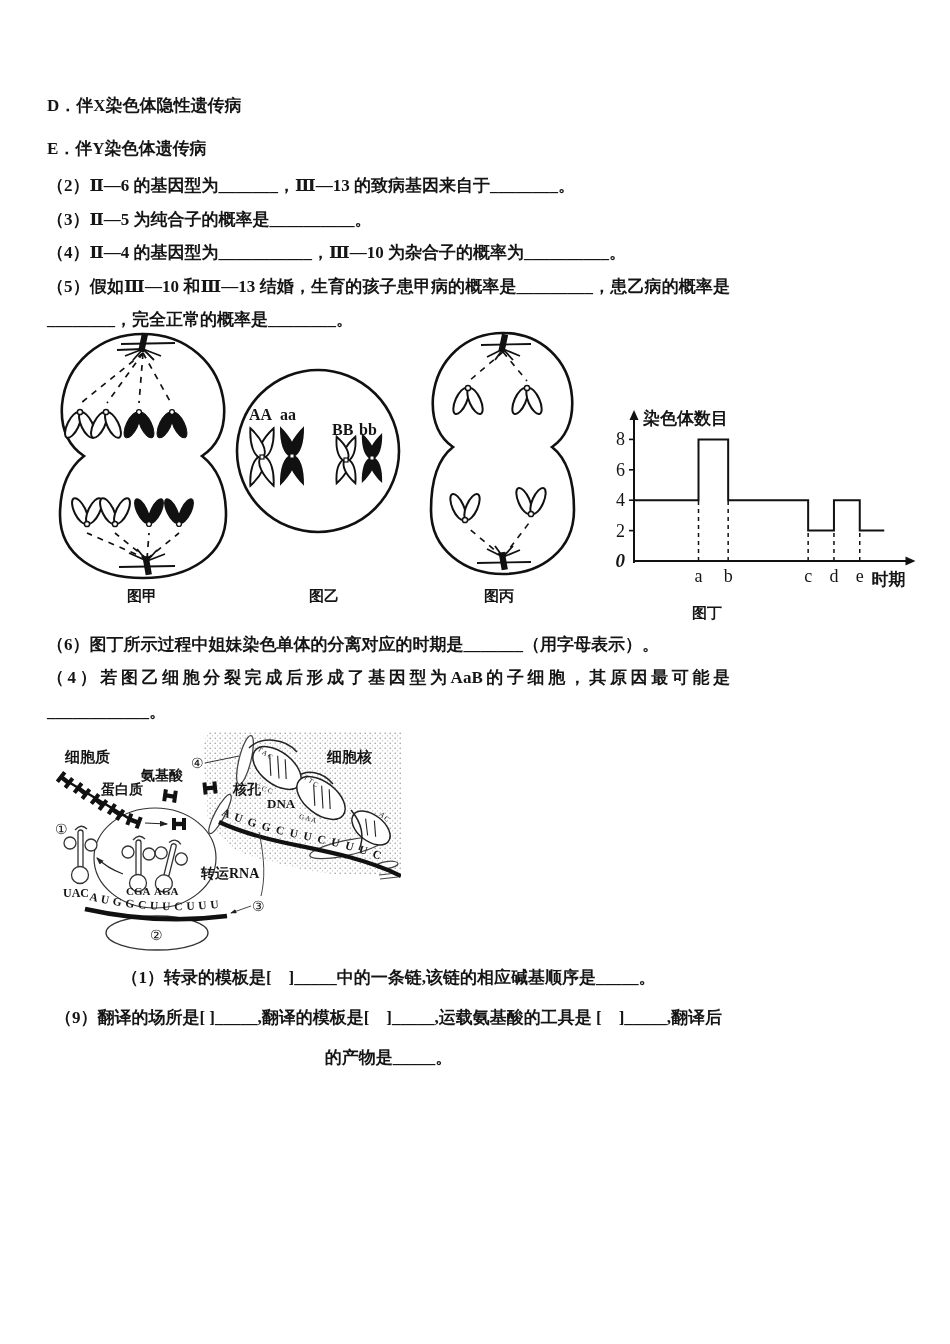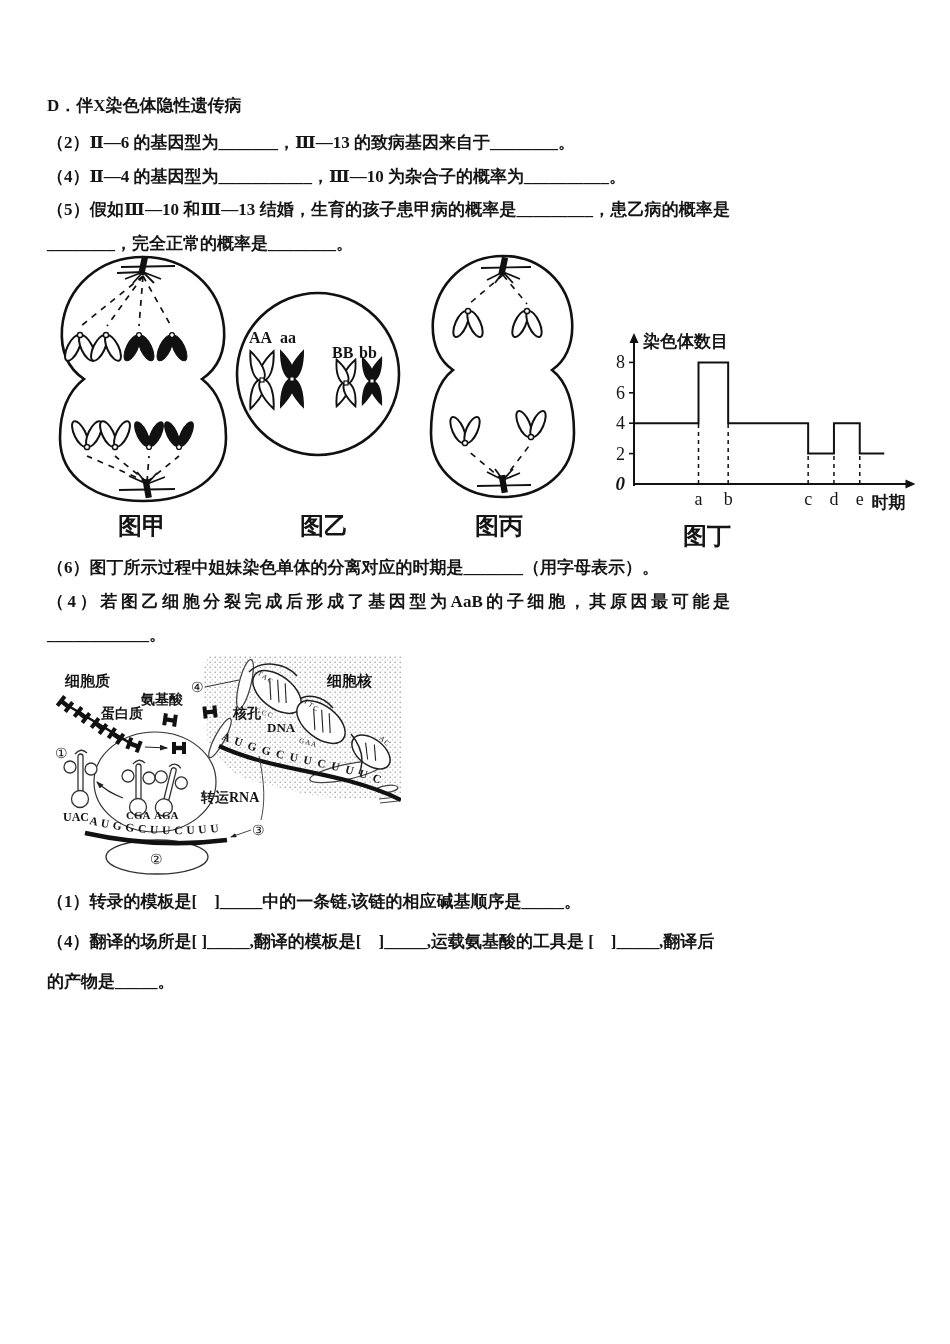--- a/index.html
+++ b/index.html
@@ -15,39 +15,41 @@
   p{margin:0;}
   .opt{font-size:17px;font-weight:bold;line-height:22px;}
   .opt + .opt{margin-top:21px;}
   .q{font-size:17px;font-weight:600;line-height:33.5px;text-align:justify;}
   .q.first{margin-top:9px;}
   .stem{font-size:17px;font-weight:600;line-height:39.5px;text-align:justify;margin-top:2px;}
   .figrow{position:relative;height:292px;margin-top:-8px;}
   .figrow svg{position:absolute;}
   .figcap{
     position:absolute;transform:translateX(-50%);
-    font-size:24px;font-weight:bold;white-space:nowrap;
+    font-size:15px;font-weight:bold;white-space:nowrap;
   }
   .parts{margin-top:7px;}
   .parts p{font-size:17px;font-weight:600;line-height:33.5px;text-align:justify;}
   .stem11{font-size:17px;font-weight:600;line-height:40px;margin-top:2px;}
   .q11fig{position:relative;height:232px;}
   .q11fig svg{position:absolute;left:2px;top:4px;}
   .parts11{margin-top:-2px;}
-  .parts11 p{font-size:17px;font-weight:600;line-height:40px;}
+  .parts11 p{font-size:17px;font-weight:600;line-height:40px;text-align:center;}
   svg text{font-family:"Liberation Serif","DejaVu Serif",serif;fill:#151515;}
 </style>
 </head>
 <body>
 
 <div class="doc">
 
   <p class="opt">D．伴X染色体隐性遗传病</p>
+  <p class="opt">E．伴Y染色体遗传病</p>
 
   <p class="q first">（2）Ⅱ—6 的基因型为_______，Ⅲ—13 的致病基因来自于________。</p>
+  <p class="q">（3）Ⅱ—5 为纯合子的概率是__________。</p>
   <p class="q">（4）Ⅱ—4 的基因型为___________，Ⅲ—10 为杂合子的概率为__________。</p>
   <p class="q">（5）假如Ⅲ—10 和Ⅲ—13 结婚，生育的孩子患甲病的概率是_________，患乙病的概率是________，完全正常的概率是________。</p>
 
 
   <div class="figrow">
 
     <svg style="left:0;top:0" width="192" height="254" viewBox="0 0 192 254">
       <path d="M96,5 C139,5 173,34 177,76 C179,104 167,119 155,127 C169,138 179,156 179,186 C179,226 143,249 96,249 C49,249 13,226 13,186 C13,156 23,138 37,127 C25,119 13,104 15,76 C19,34 53,5 96,5 Z" fill="none" stroke="#111" stroke-width="2.6"></path>
 
       <g stroke="#111" stroke-width="1.8">
@@ -235,21 +237,21 @@
         <text x="229.95000000000002" y="181" text-anchor="middle" font-size="18">d</text>
         <line x1="255.75" y1="160" x2="255.75" y2="129.6" stroke="#111" stroke-width="1.5" stroke-dasharray="4,4"></line>
         <text x="255.75" y="181" text-anchor="middle" font-size="18">e</text>
         <text x="39" y="23.120000000000005" font-size="17" font-weight="bold">染色体数目</text>
         <text x="267.48" y="184" font-size="17" font-weight="bold">时期</text>
       </svg>
 
     <div class="figcap" style="left:95px;top:258px">图甲</div>
     <div class="figcap" style="left:277px;top:258px">图乙</div>
     <div class="figcap" style="left:452px;top:258px">图丙</div>
-    <div class="figcap" style="left:660px;top:268px">图丁</div>
+    <div class="figcap" style="left:660px;top:275px">图丁</div>
   </div>
 
   <div class="parts">
     <p>（6）图丁所示过程中姐妹染色单体的分离对应的时期是_______（用字母表示）。</p>
     <p>（4）若图乙细胞分裂完成后形成了基因型为AaB的子细胞，其原因最可能是____________。</p>
   </div>
 
 
   <div class="q11fig">
     <svg width="352" height="226" viewBox="0 0 352 226">
@@ -380,16 +382,16 @@
       <use href="#aa-dumb" transform="translate(161,56) rotate(-6)"></use>
       <text x="52" y="62" font-size="14" font-weight="bold">蛋白质</text>
       <text x="92" y="48" font-size="14" font-weight="bold">氨基酸</text>
 
       <path d="M74,142 Q58,136 48,126" fill="none" stroke="#222" stroke-width="1.1" marker-end="url(#arr)"></path>
     </svg>
   </div>
 
   <div class="parts11">
     <p>（1）转录的模板是[　]_____中的一条链,该链的相应碱基顺序是_____。</p>
-    <p>（4）翻译的场所是[ ]_____,翻译的模板是[　]_____,运载氨基酸的工具是 [　]_____,翻译后的产物是_____。</p>
+    <p>（9）翻译的场所是[ ]_____,翻译的模板是[　]_____,运载氨基酸的工具是 [　]_____,翻译后的产物是_____。</p>
   </div>
 
 </div>
 
 </body></html>

